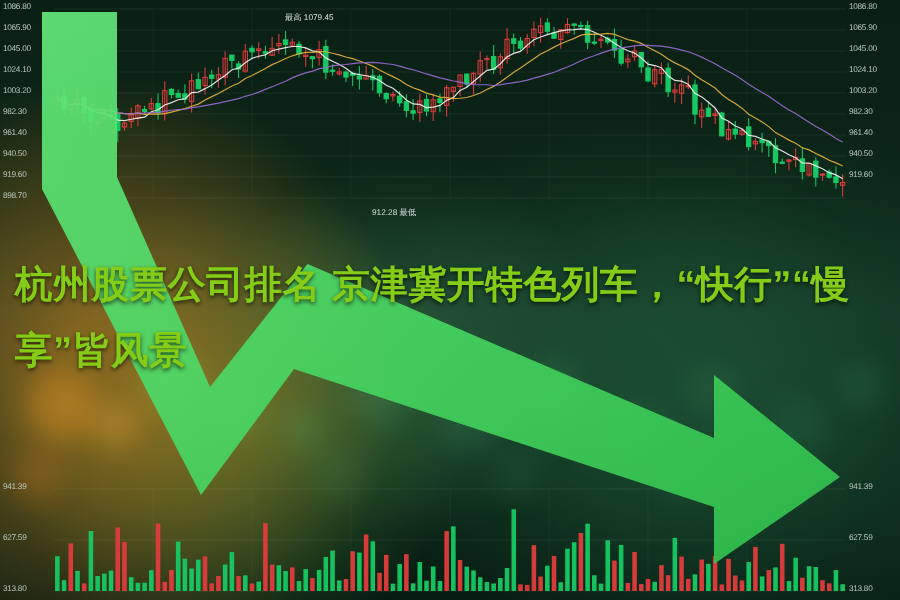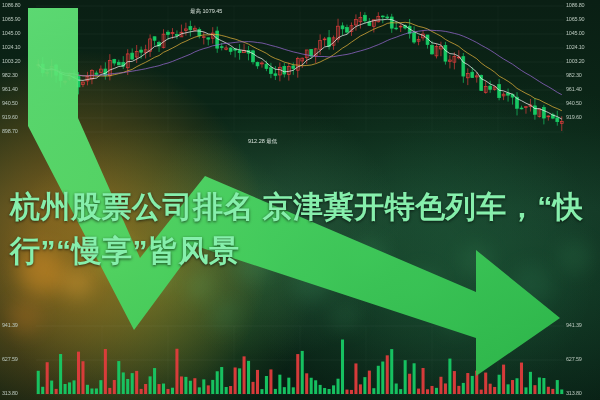--- a/index.html
+++ b/index.html
@@ -69,27 +69,26 @@
     width: 600px; height: 400px;
     pointer-events: none;
   }
 
   
   .headline {
     position: absolute;
     left: 10px;
     top: 168px;
     width: 580px;
-    color: #86efac;
-    font-size: 30px;
+    color: #84cc16;
+    font-size: 25px;
     line-height: 44px;
     font-weight: 700;
     letter-spacing: 0.5px;
     text-shadow: 0 1px 3px rgba(0,0,0,0.65);
-    margin-top: 17px;
   }
 </style>
 </head>
 <body>
 
 <div id="stage">
 
   <div class="bg-base"></div>
   <div id="bokeh-layer">
       <div class="bokeh" style="left: 18px; top: 248px; width: 46px; height: 46px; background: rgba(226, 150, 40, 0.75);"></div>

